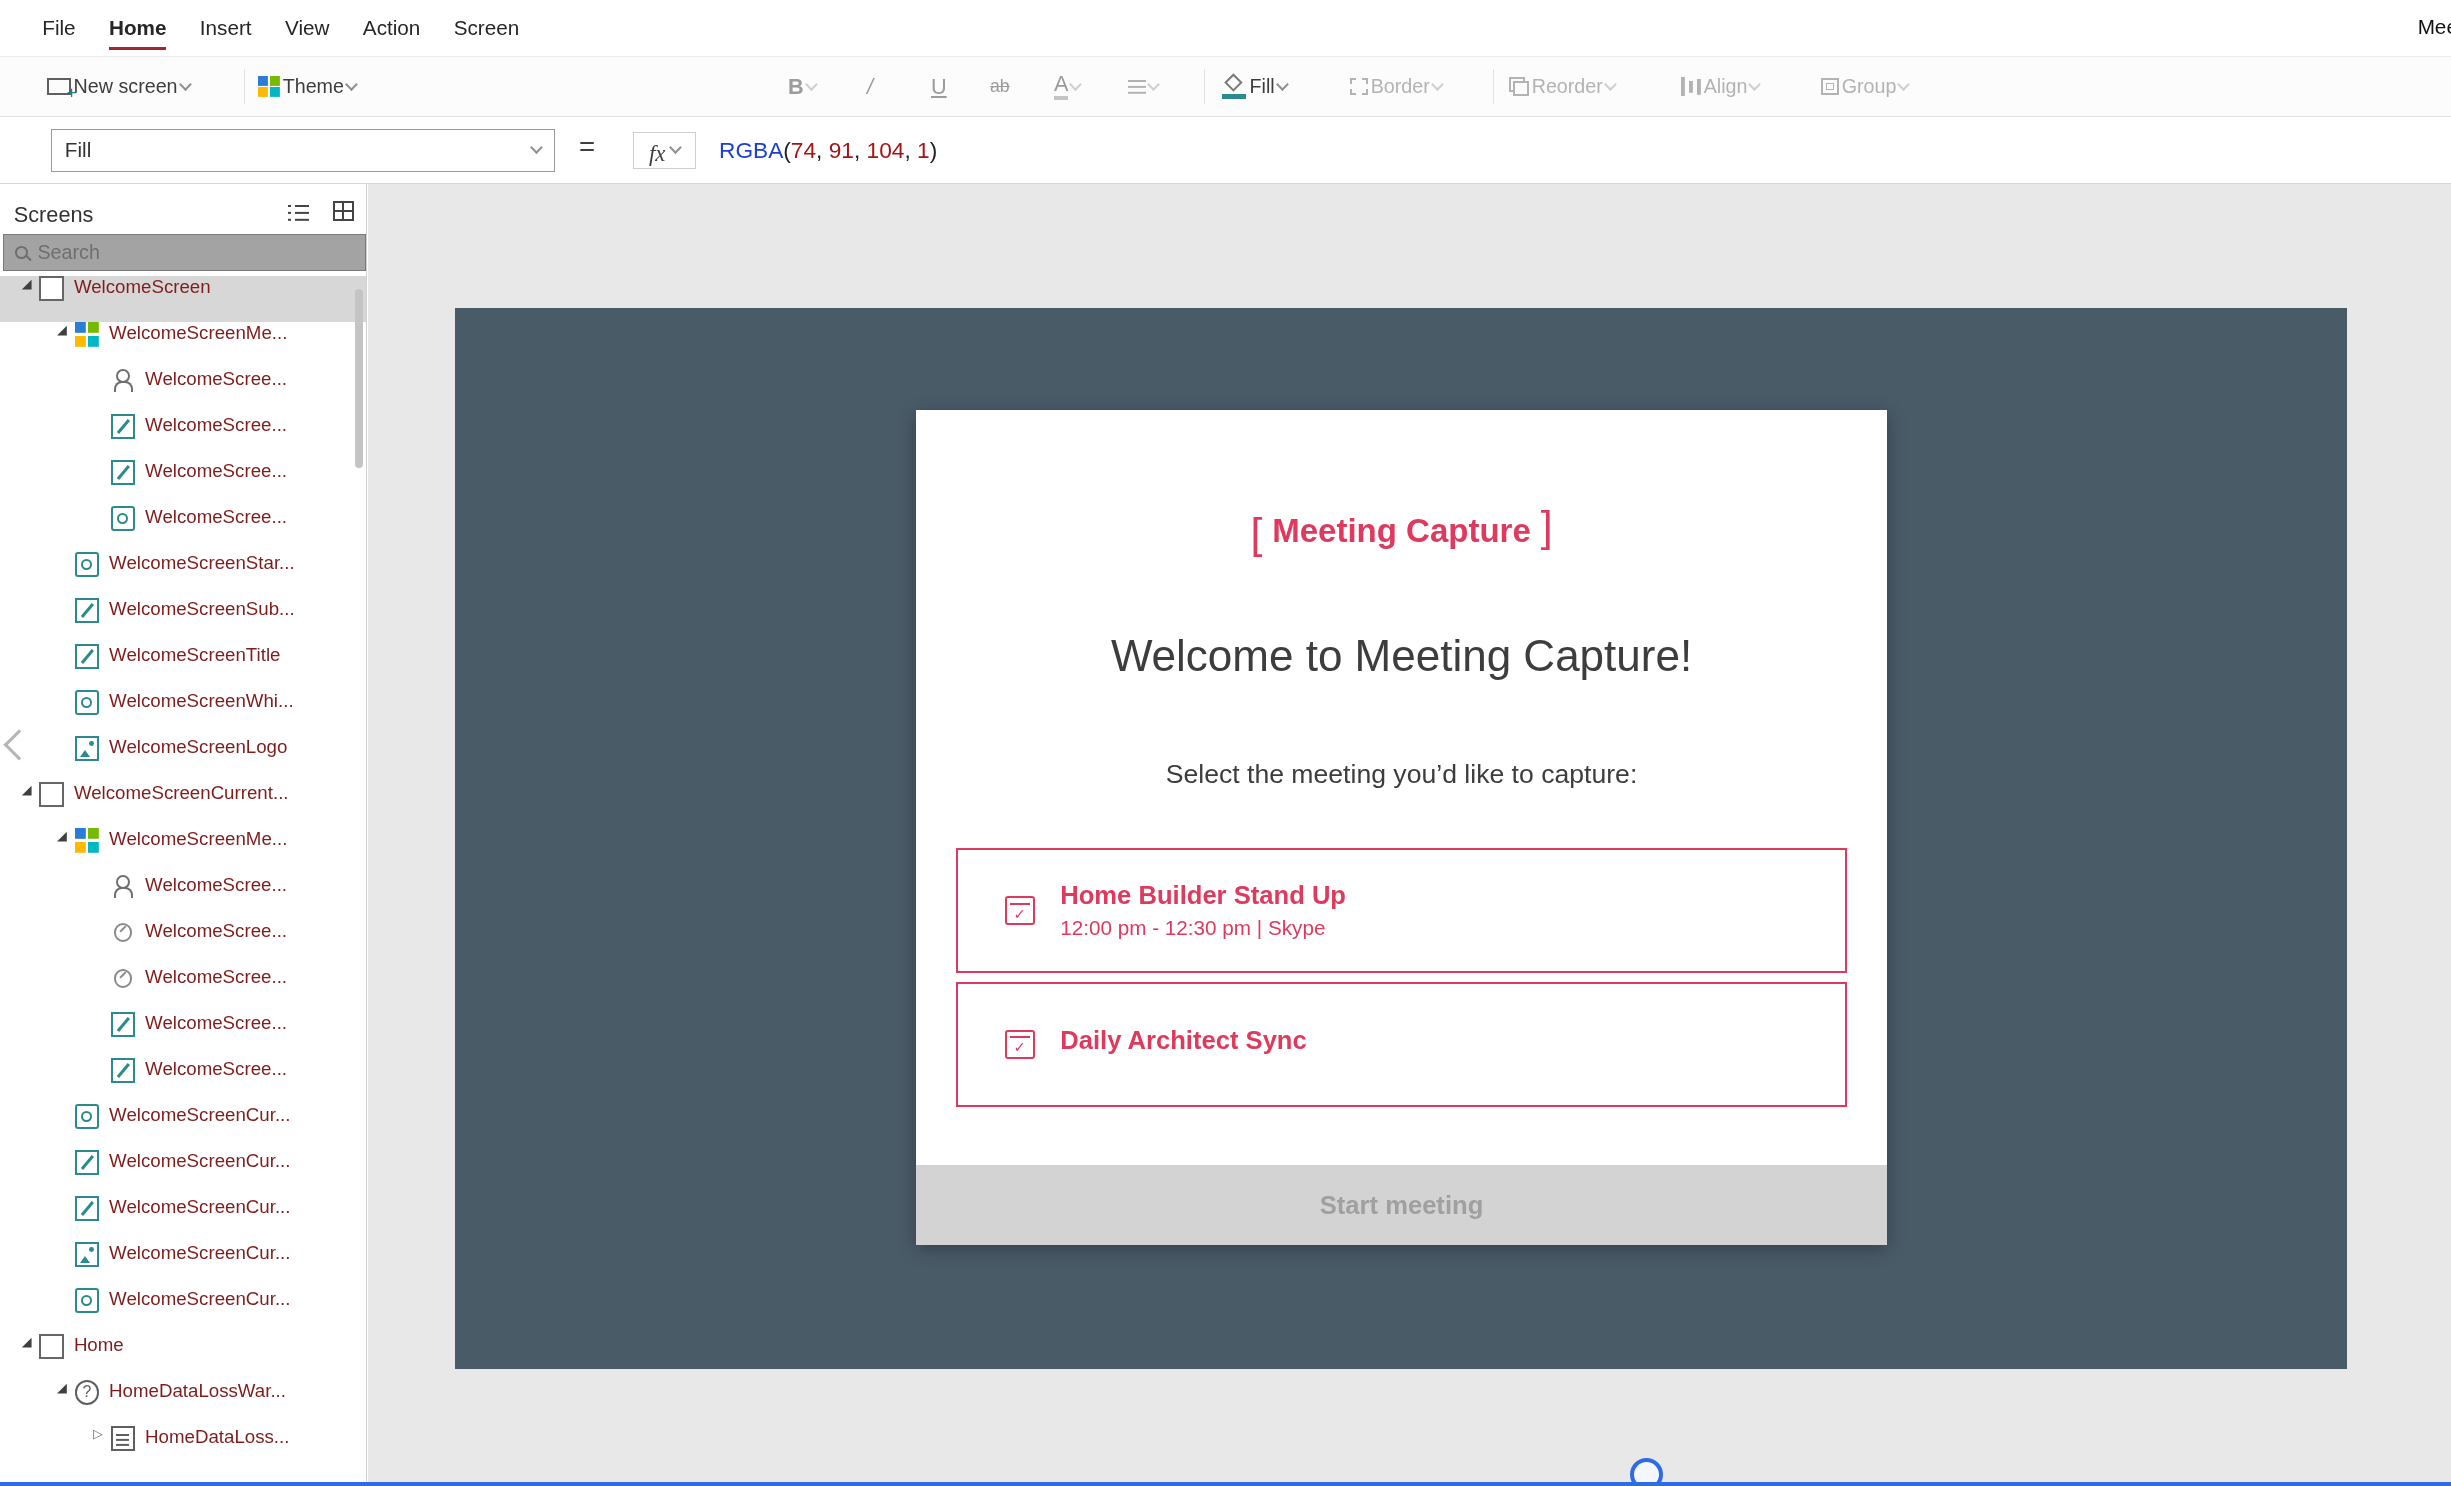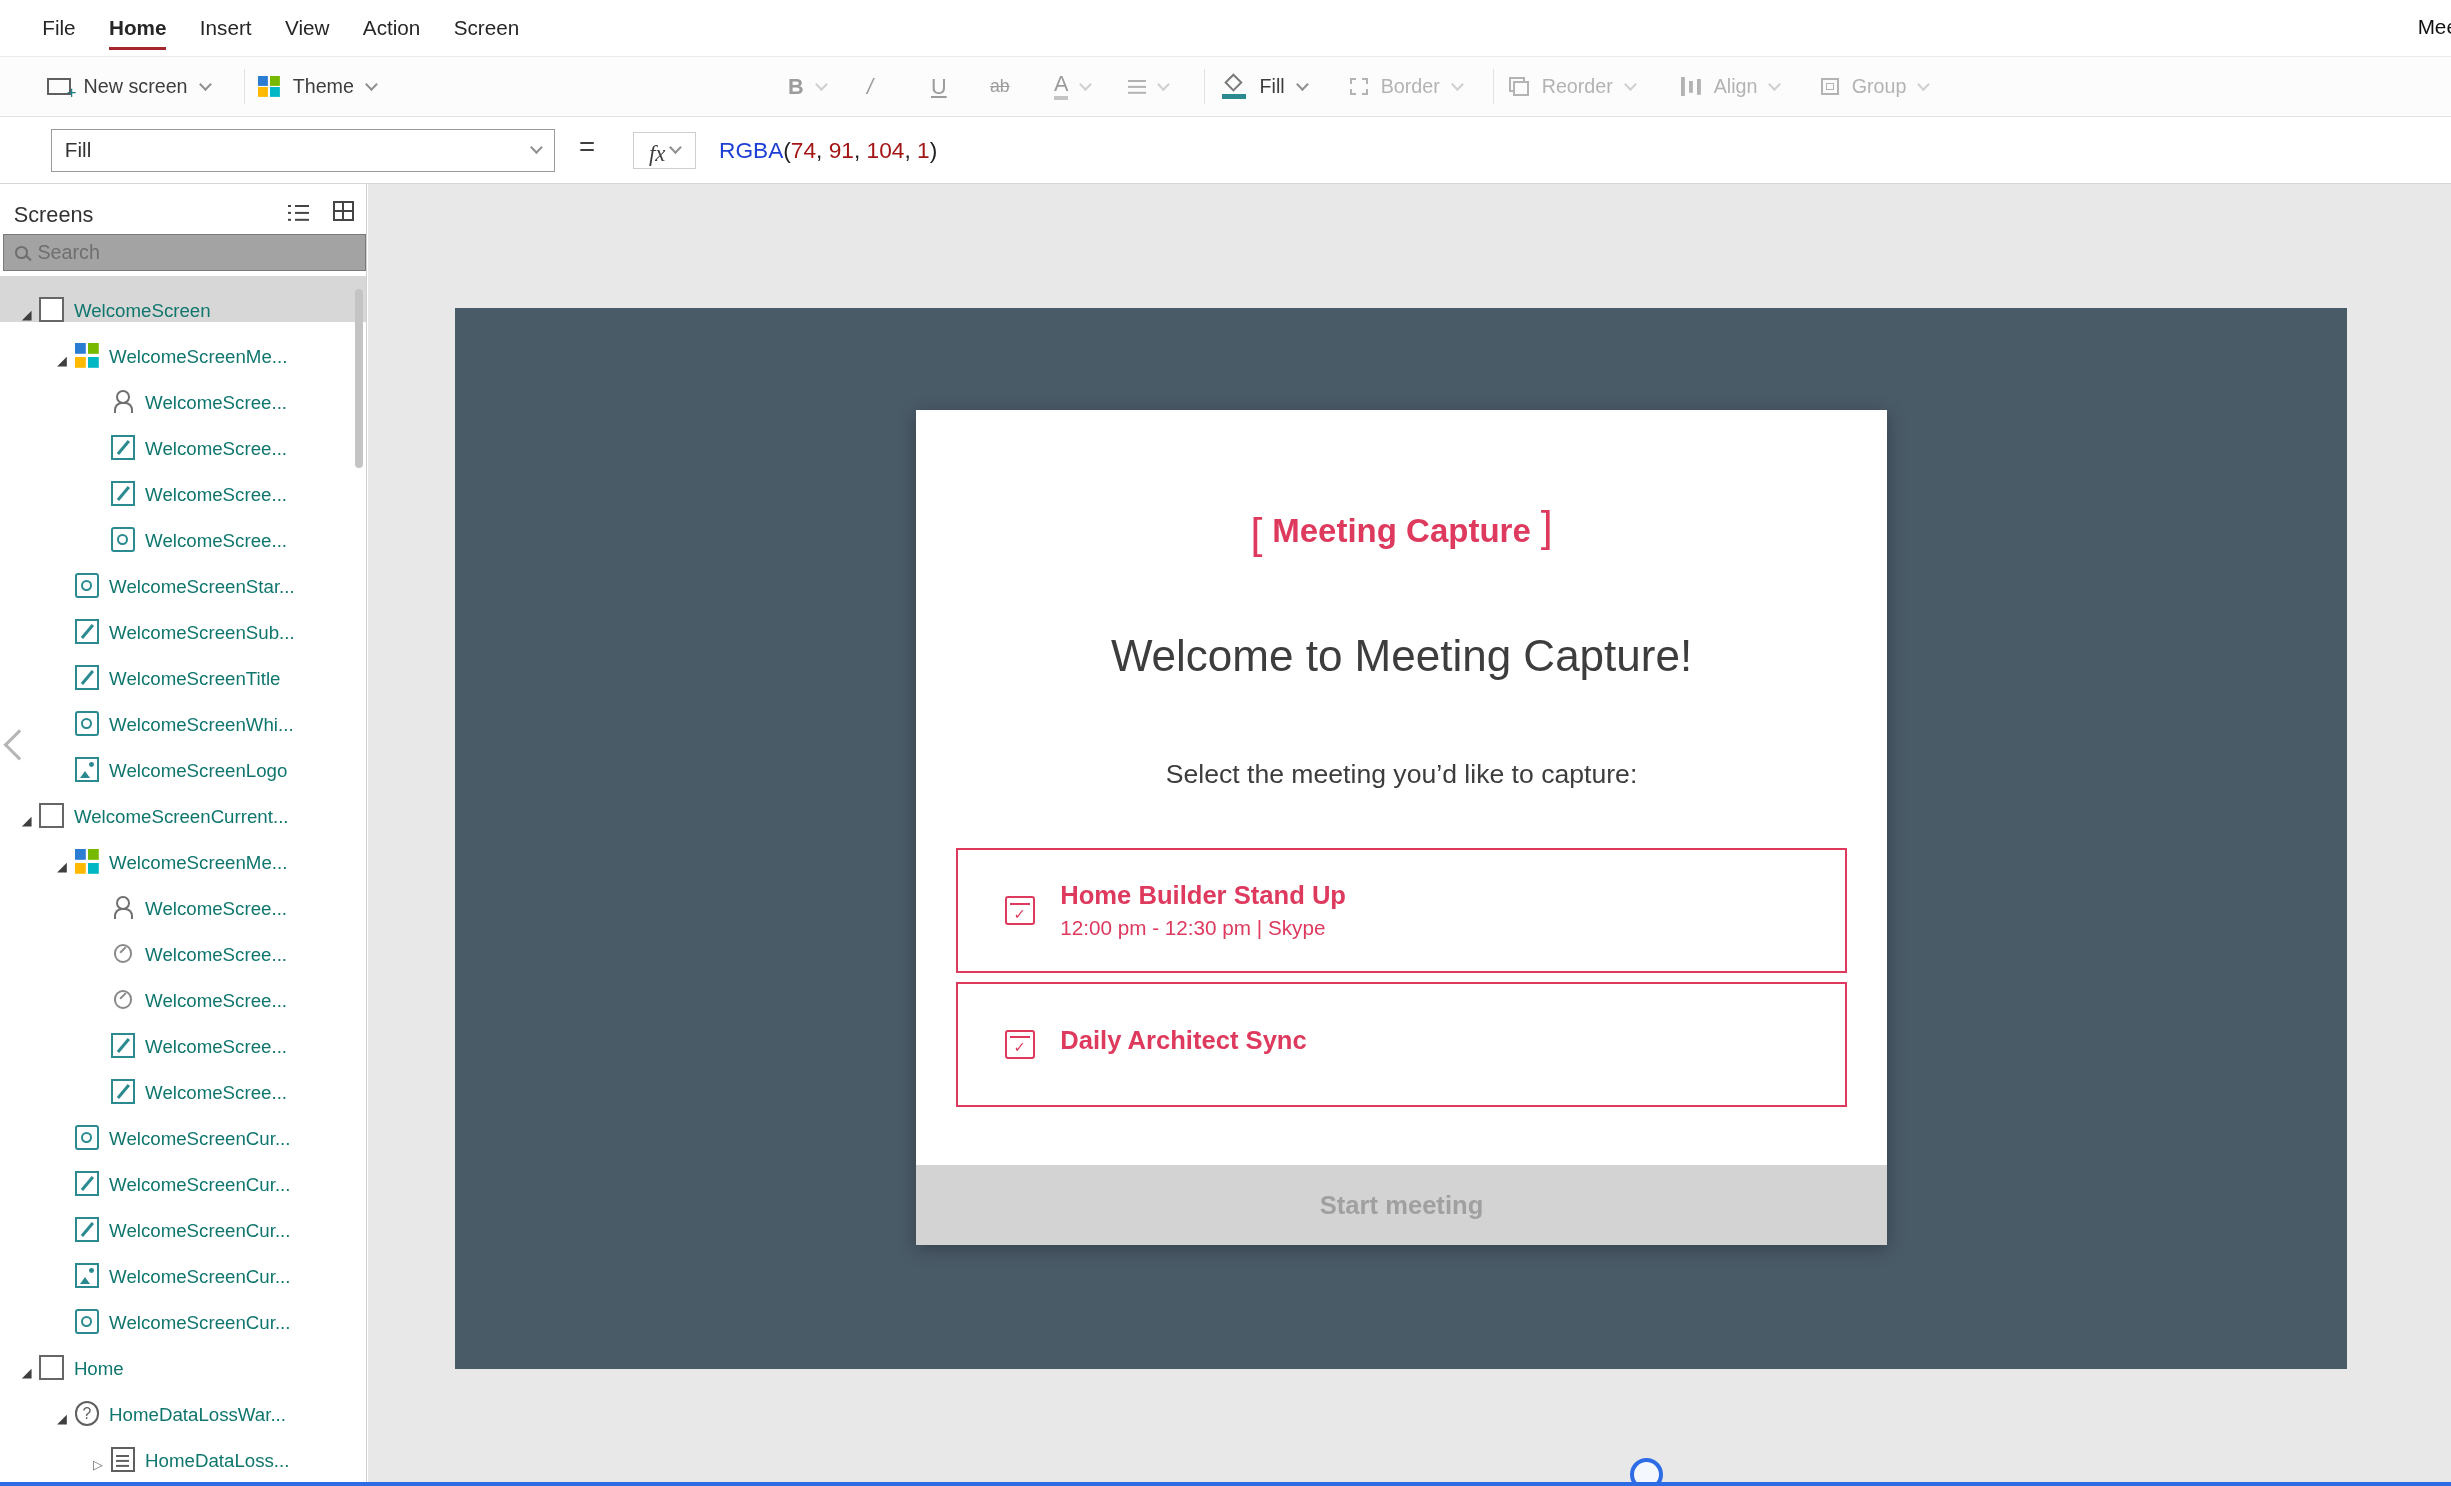--- a/index.html
+++ b/index.html
@@ -9,21 +9,21 @@
   
   .menubar { position:absolute; top:0; left:0; right:0; height:56px; background:#fff; display:flex; align-items:center; padding-left:25.6px; }
   .menu-item { padding:0 16.7px; font-size:20.7px; color:#262626; height:56px; display:flex; align-items:center; cursor:default; position:relative; }
   .menu-item span { position:relative; padding:3.9px 0; }
   .menu-item.v-active { font-weight:bold; }
   .menu-item.v-active span::after { content:""; position:absolute; left:0; right:0; bottom:-5.9px; height:3px; background:#a4262c; }
   .app-title { position:absolute; right:-5.9px; top:14.8px; font-size:20.7px; color:#111; white-space:nowrap; }
 
   
   .ribbon { position:absolute; top:56px; left:0; right:0; height:61px; background:#fcfcfc; border-top:1px solid #ececec; border-bottom:1px solid #e3e3e3; }
-  .rb { position:absolute; top:0; height:100%; display:flex; align-items:center; gap:13px; font-size:19.7px; color:#3d3d3d; white-space:nowrap; }
+  .rb { position:absolute; top:0; height:100%; display:flex; align-items:center; gap:3px; font-size:19.7px; color:#3d3d3d; white-space:nowrap; }
   .rb.dis { color:#b3b3b3; }
   .rb-div { position:absolute; top:11.8px; bottom:11.8px; width:1px; background:#e2e2e2; }
   .chev { width:8.9px; height:8.9px; border-right:2px solid #8f8f8f; border-bottom:2px solid #8f8f8f; transform:rotate(45deg); margin-top:-4.9px; flex:0 0 auto; }
   .dis .chev { border-color:#cfcfcf; }
   .ri { position:relative; display:inline-block; }
   .ri-newscreen { width:23.6px; height:16.7px; border:2px solid #5f5f5f; }
   .ri-newscreen::after { content:"+"; position:absolute; right:-7.9px; bottom:-9.9px; font-size:16.7px; color:#1b7e84; }
   .quad { width:21.7px; height:21.7px; background:
       linear-gradient(#2b7cd3,#2b7cd3) 0 0/9.9px 9.9px no-repeat,
       linear-gradient(#77b900,#77b900) 100% 0/9.9px 9.9px no-repeat,
@@ -69,21 +69,21 @@
   .hdr-list::after { content:""; position:absolute; left:0; top:3px; width:3px; height:2px; background:#444; box-shadow:0 6.9px 0 #444, 0 13.8px 0 #444; }
   .hdr-grid { position:absolute; left:333px; top:16.7px; width:20.7px; height:20.7px; border:2px solid #444; }
   .hdr-grid::before { content:""; position:absolute; left:50%; top:0; bottom:0; width:2px; background:#444; transform:translateX(-1px); }
   .hdr-grid::after { content:""; position:absolute; top:50%; left:0; right:0; height:2px; background:#444; transform:translateY(-1px); }
   .search-box { position:absolute; left:3px; top:50px; width:363px; height:37px; border:1px solid #7a7a7a; background:#a3a3a3; display:flex; align-items:center; padding-left:10.8px; }
   .mag { width:12.8px; height:12.8px; border:2px solid #6f6f6f; border-radius:50%; position:relative; margin-right:9.9px; flex:0 0 auto; }
   .mag::after { content:""; position:absolute; width:6.9px; height:2px; background:#6f6f6f; transform:rotate(45deg); right:-5.9px; bottom:-2px; }
   .search-box input { border:none; outline:none; font-size:19.7px; flex:1; font-family:inherit; color:#333; background:transparent; }
   .search-box input::placeholder { color:#6f6f6f; }
   .tree { position:absolute; top:92px; left:0; right:0; }
-  .tree-row { height:46px; display:flex; align-items:flex-end; font-size:18.7px; color:#0f766e; cursor:default; }
+  .tree-row { height:46px; display:flex; align-items:flex-start; font-size:18.7px; color:#7f1d1d; cursor:default; }
   .tree-row.v-selected { background:#d7d7d7; }
   .tree-row.v-0 { padding-left:13.8px; }
   .tree-row.v-1 { padding-left:49px; }
   .tree-row.v-2 { padding-left:85px; }
   .arrow { width:25.6px; flex:0 0 25.6px; display:flex; justify-content:center; font-size:12.8px; color:#3f3f3f; }
   .arrow.v-expanded::before { content:"◢"; }
   .arrow.v-collapsed::before { content:"▷"; color:#6a6a6a; }
   .ic { width:24.6px; height:24.6px; flex:0 0 24.6px; margin-right:9.9px; position:relative; }
   .tree-label { white-space:nowrap; overflow:hidden; }
   .ic.v-screen { border:2px solid #666; background:#fff; }

